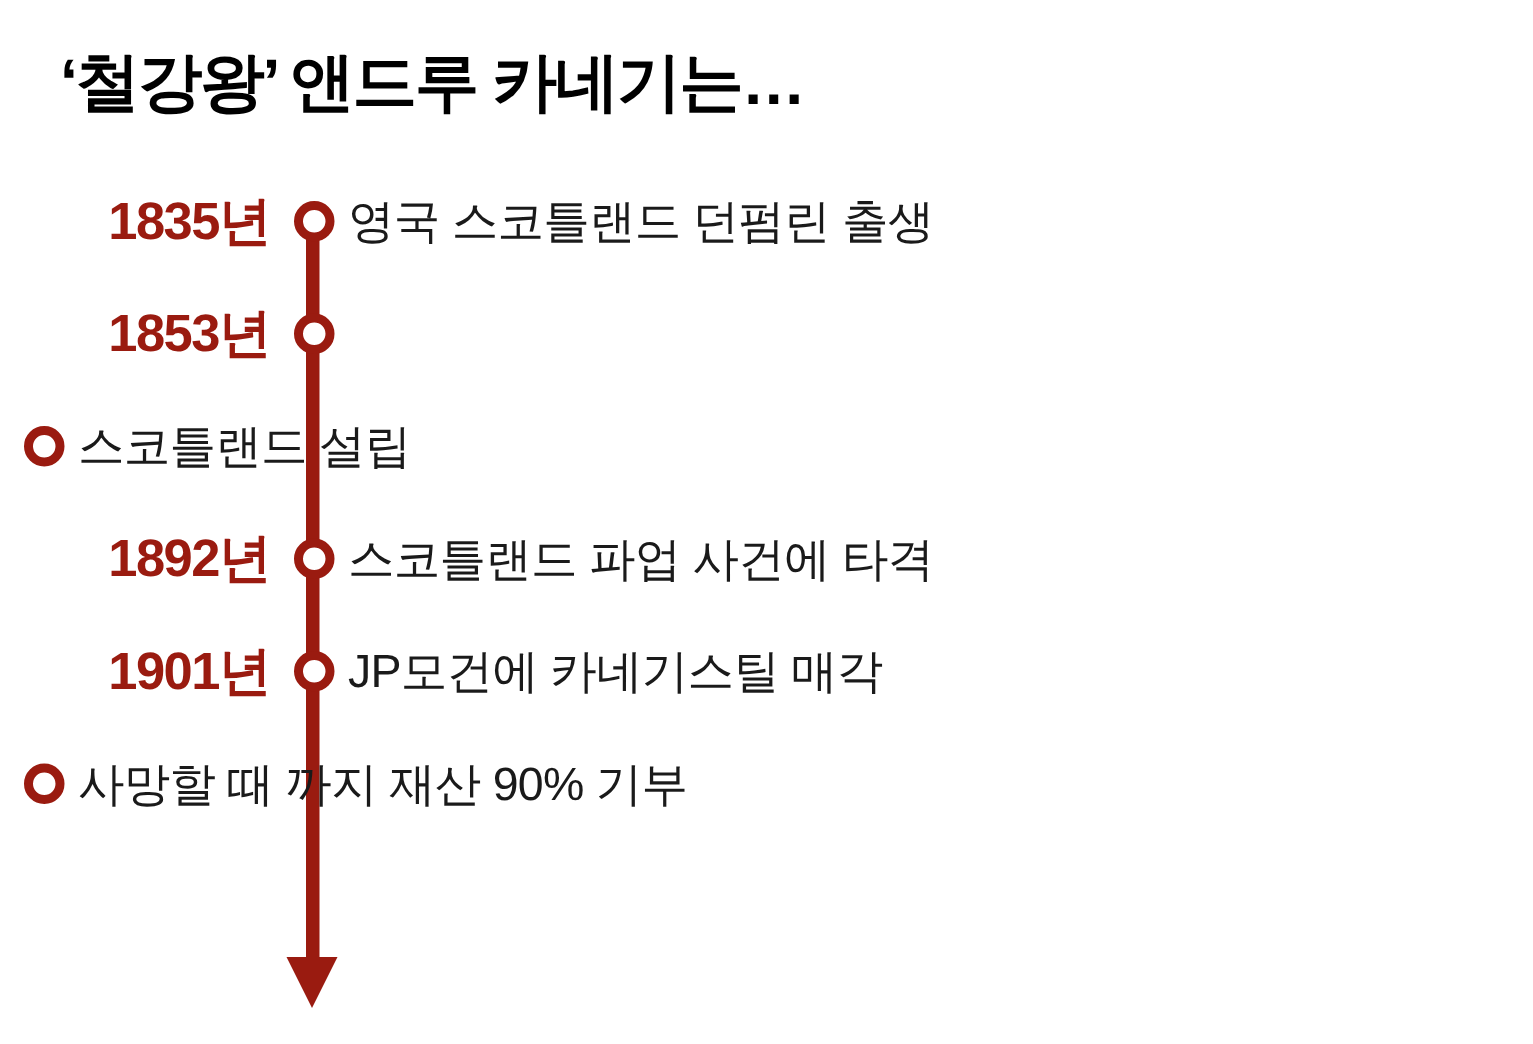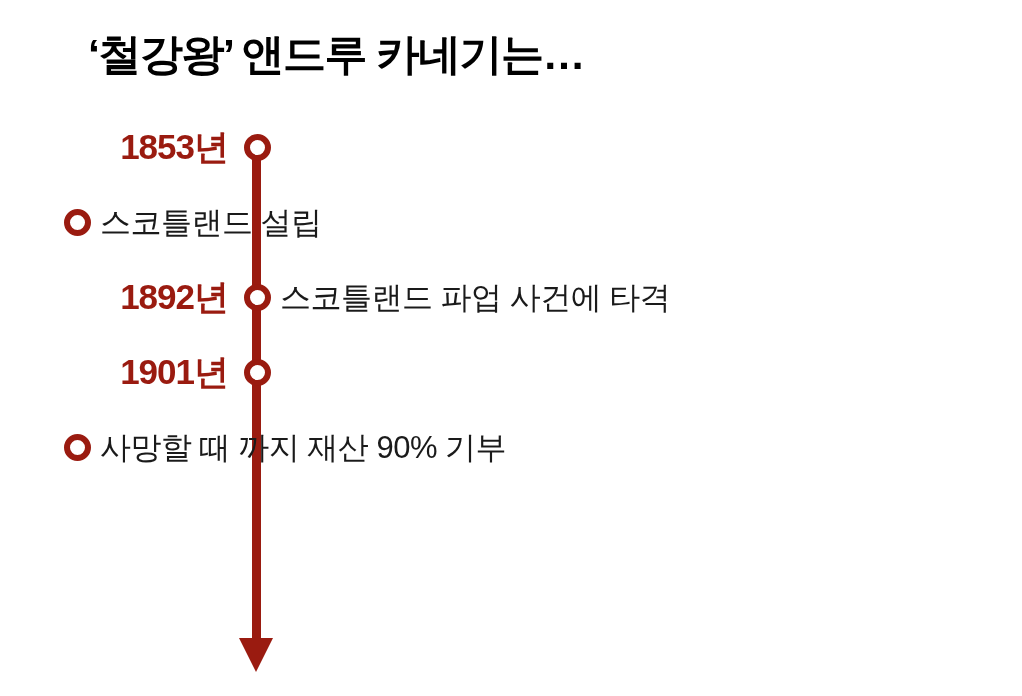--- a/index.html
+++ b/index.html
@@ -14,21 +14,20 @@
     height: 696px;
     background: var(--background);
     font-family: "Liberation Sans", "DejaVu Sans", sans-serif;
     overflow: hidden;
   }
   .page {
     position: relative;
     width: 904px;
     height: 696px;
     background: var(--background);
-    margin-left: 48px;
   }
   .title {
     position: absolute;
     top: 26px;
     left: 40px;
     font-size: 43px;
     font-weight: bold;
     color: var(--title-text);
     letter-spacing: -1.5px;
     white-space: nowrap;
@@ -98,35 +97,41 @@
 <body>
 
 <div class="page">
   <h1 class="title">‘철강왕’ 앤드루 카네기는…</h1>
 
   <div class="timeline">
     <div class="timeline-line"></div>
     <div class="timeline-arrow"></div>
     <div class="rows" id="rows">
         <div class="row">
+          <div class="year">1835년</div>
+          <span class="node"></span>
+          <div class="event">영국 스코틀랜드 던펌린 출생</div>
+        </div>
+        <div class="row">
           <div class="year">1853년</div>
           <span class="node"></span>
         </div>
         <div class="row">
           <span class="node"></span>
           <div class="event">스코틀랜드 설립</div>
         </div>
         <div class="row">
           <div class="year">1892년</div>
           <span class="node"></span>
           <div class="event">스코틀랜드 파업 사건에 타격</div>
         </div>
         <div class="row">
           <div class="year">1901년</div>
           <span class="node"></span>
+          <div class="event">JP모건에 카네기스틸 매각</div>
         </div>
         <div class="row">
           <span class="node"></span>
           <div class="event">사망할 때 까지 재산 90% 기부</div>
         </div>
       </div>
   </div>
 </div>
 
 </body></html>

